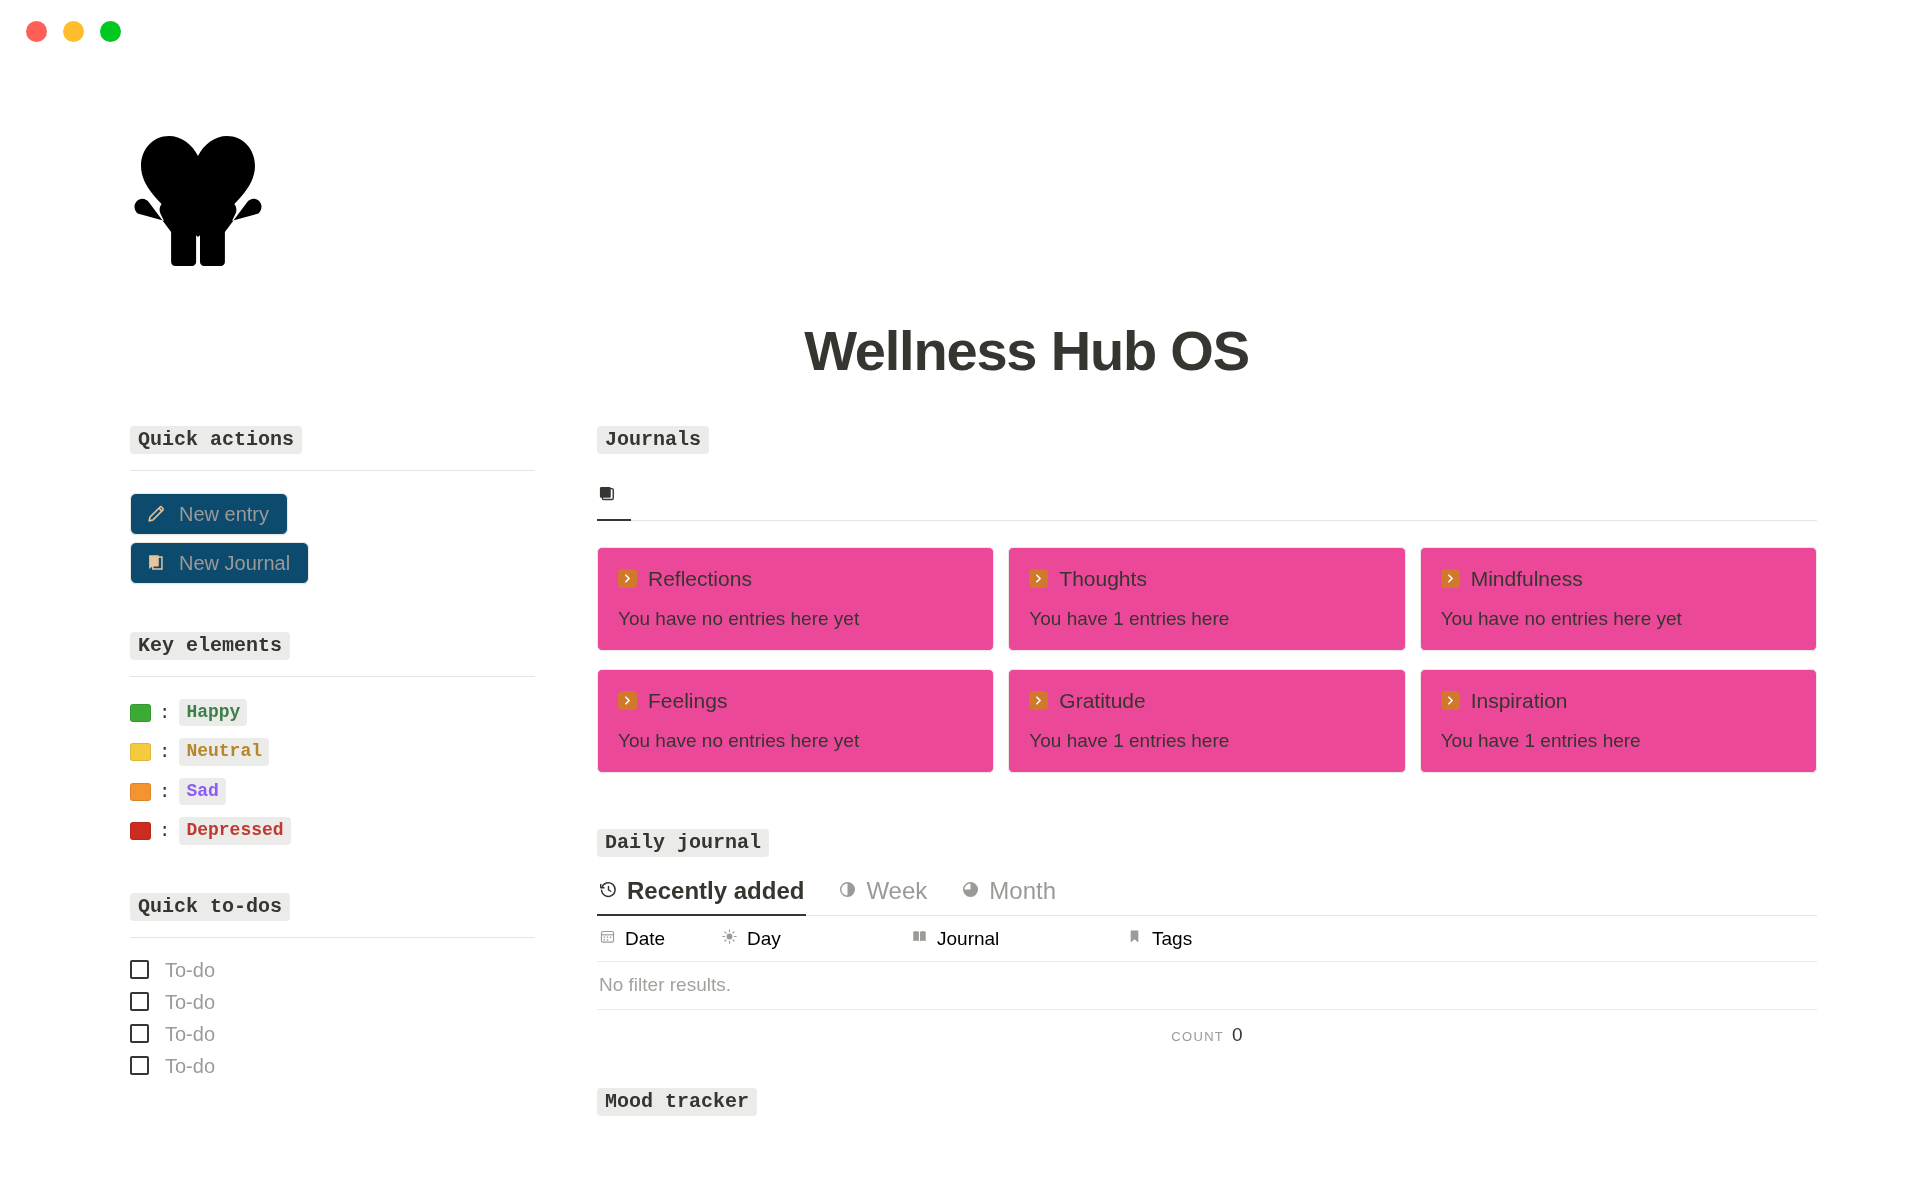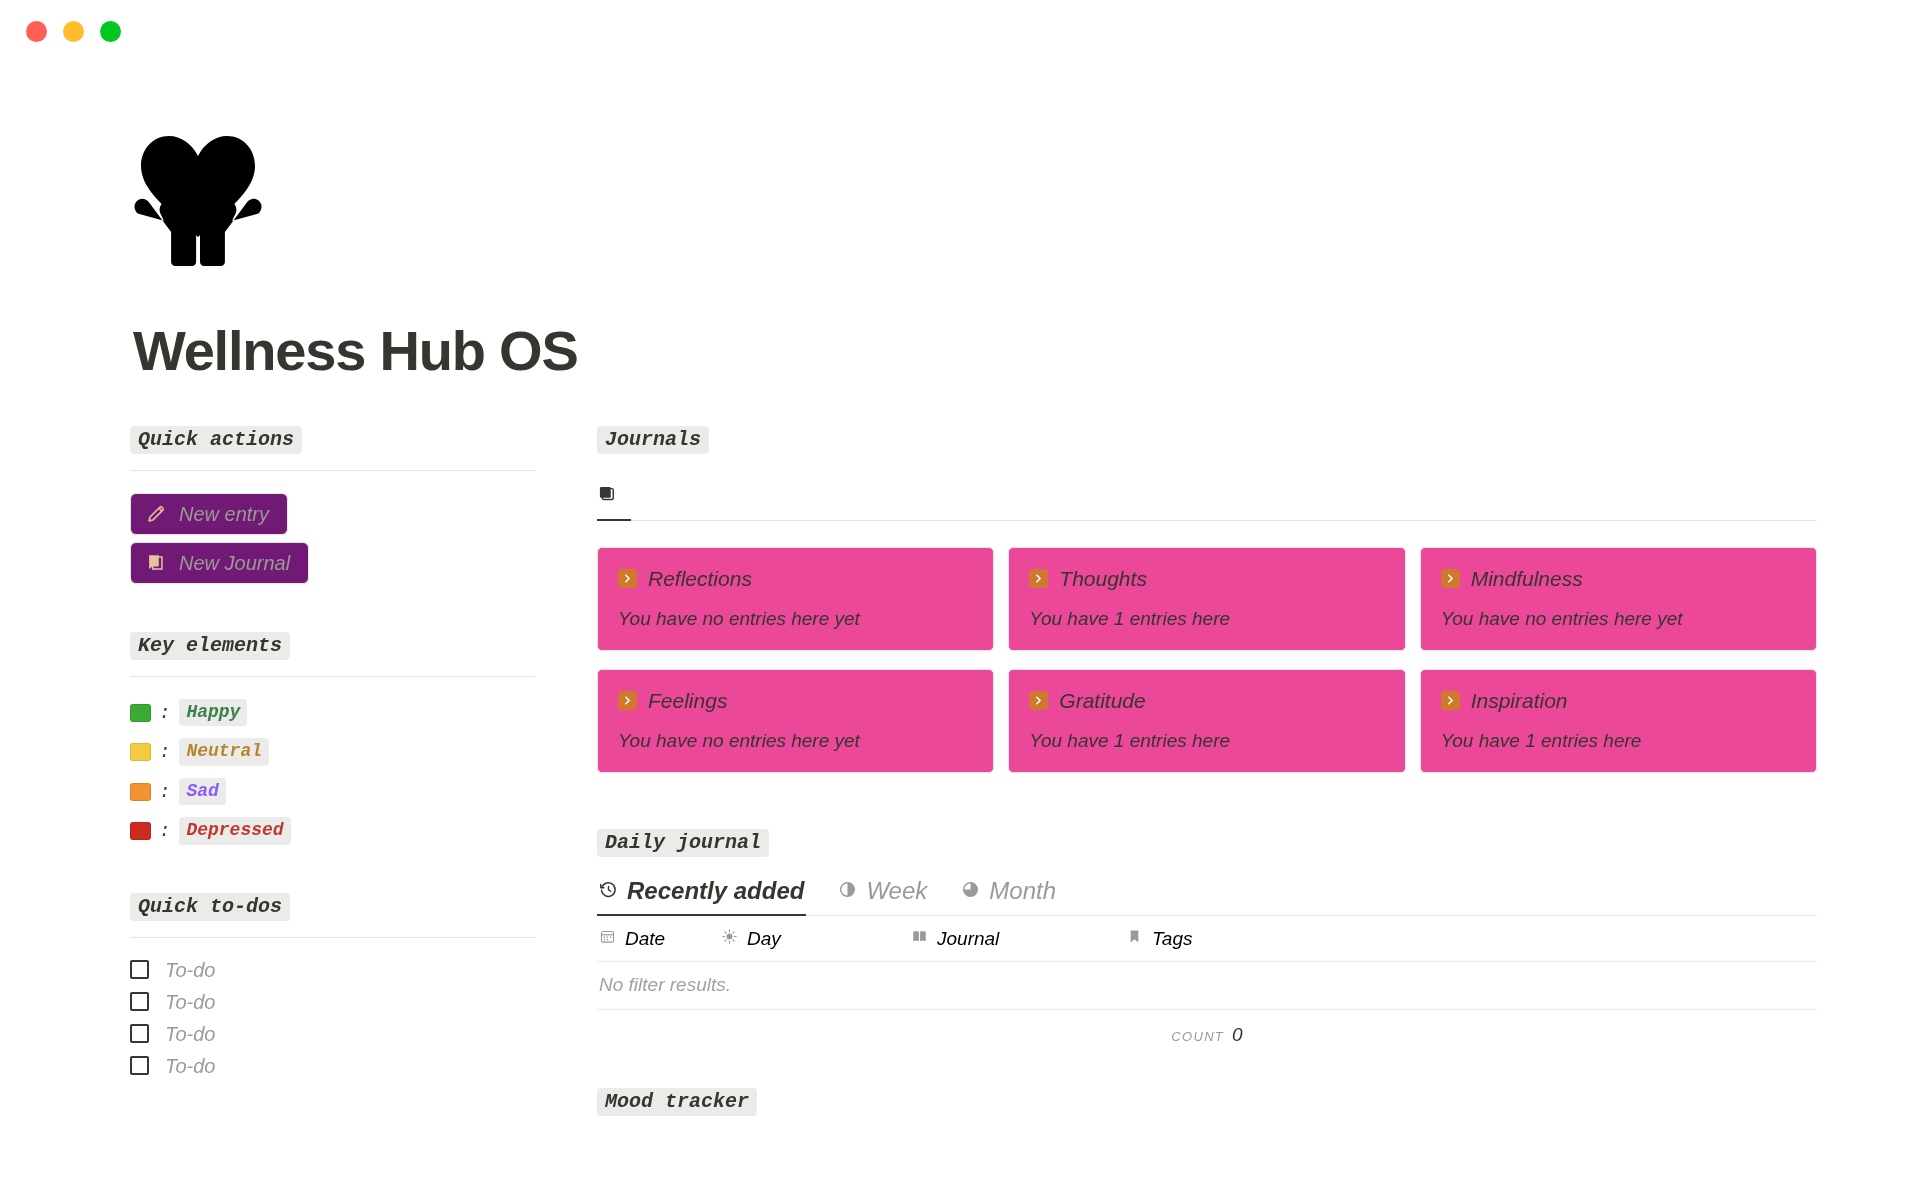--- a/index.html
+++ b/index.html
@@ -23,21 +23,21 @@
   }
   .tl-dot { width: 21px; height: 21px; border-radius: 50%; display: block; }
 
   
   .page {
     position: relative;
     padding: 0 0 0 0;
   }
 
   
-  .hero { padding: 60px 0 0 133px; }
+  .hero { padding: 60px 0 0 133px; text-align: center; }
   .hero-logo { width: 130px; height: 152px; display: block; }
   .hero-title {
     margin-top: 48px;
     font-size: 56px;
     font-weight: bold;
     letter-spacing: -1.2px;
     color: #373530;
     line-height: 1.05;
   }
 
@@ -72,21 +72,21 @@
   }
 
   
   .qa-list { margin-top: 22px; display: flex; flex-direction: column; align-items: flex-start; gap: 7px; }
   .qa-btn {
     display: inline-flex;
     align-items: center;
     gap: 12px;
     border: 1px solid #e8e7e4;
     border-radius: 6px;
-    background: #701a75;
+    background: #0c4a6e;
     padding: 9px 18px 9px 14px;
     cursor: pointer;
     box-shadow: 0 1px 1px rgba(15,15,15,0.03);
   }
   .qa-label { font-size: 20px; color: #9b9a97; line-height: 1; }
   .qa-icon { width: 22px; height: 22px; display: block; flex: 0 0 22px; }
 
   
   .ke-list { margin-top: 22px; display: flex; flex-direction: column; gap: 12px; }
   .ke-row { display: flex; align-items: center; gap: 0; }
@@ -108,21 +108,21 @@
   
   .todo-list { margin-top: 22px; display: flex; flex-direction: column; gap: 12px; }
   .todo-row { display: flex; align-items: center; gap: 16px; }
   .todo-box {
     width: 19px; height: 19px; flex: 0 0 19px;
     border: 2px solid #37352f; border-radius: 2px; background: #fff;
     cursor: pointer;
   }
   .todo-label { font-size: 20px; color: #9b9a97; line-height: 1; text-align: center; }
 
-  .sec-block { margin-top: 48px; font-style: italic; }
+  .sec-block { margin-top: 48px; }
   .sec-block.first { margin-top: 0; }
 
   
   .tabbar {
     display: flex; align-items: flex-end; gap: 30px;
     margin-top: 26px;
     border-bottom: 1px solid #e6e5e2;
     position: relative;
   }
   .tab {

